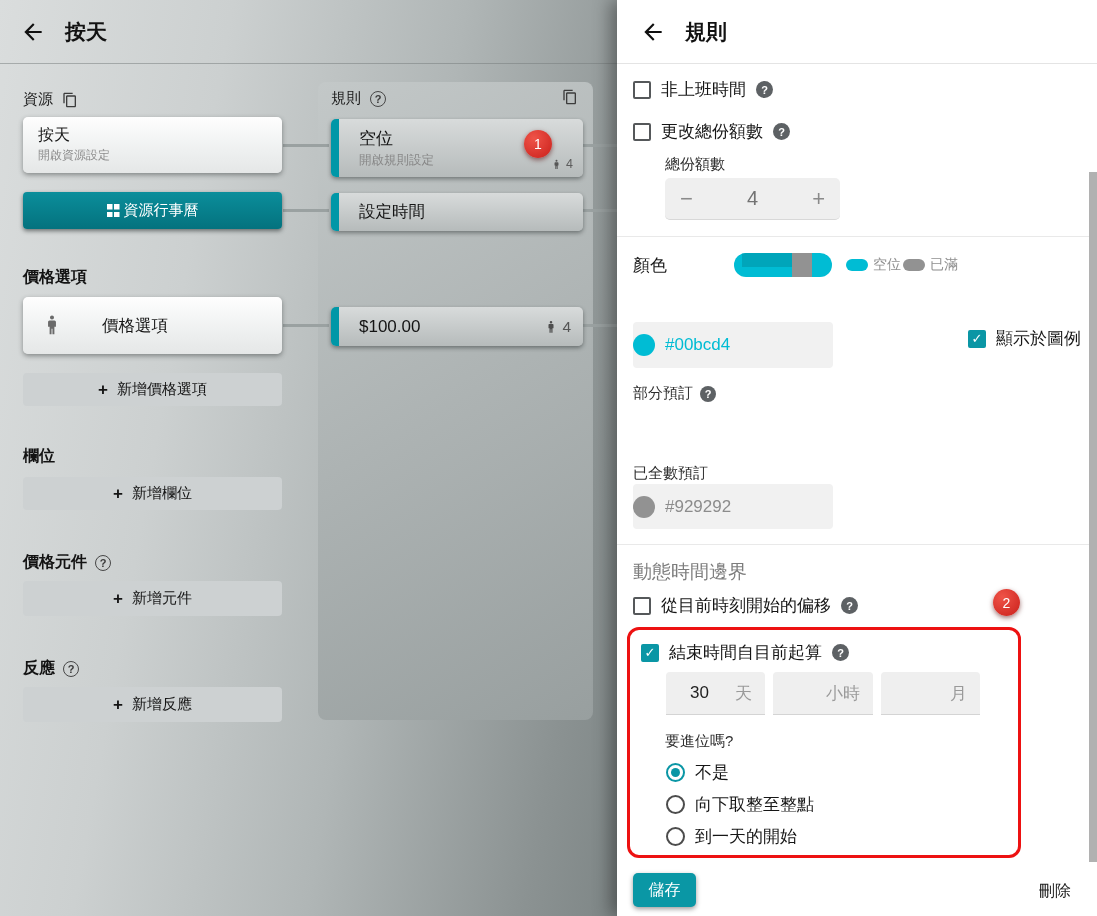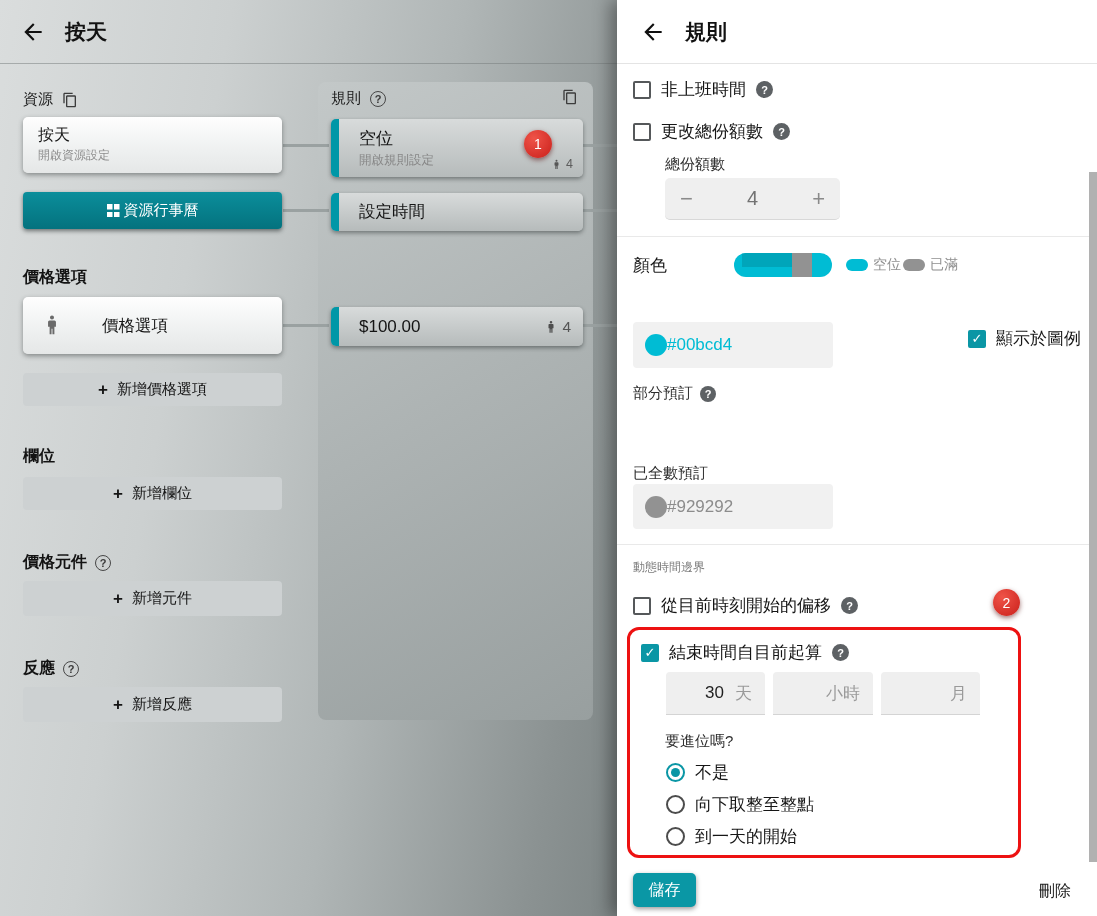--- a/index.html
+++ b/index.html
@@ -77,23 +77,23 @@
     display:flex;align-items:center;justify-content:space-between;padding:0 15px;}
   .stepbtn{font-size:22px;color:#8a8a8a;cursor:pointer;line-height:1;}
   .stepval{font-size:20px;color:#737373;}
   .divider{position:absolute;height:1px;background:#e9e9e9;}
   .pill{position:absolute;border-radius:12px;background:#00bcd4;overflow:hidden;}
   .pill .seg-dark{position:absolute;left:8%;top:0;width:51%;height:60%;background:#00a5ba;}
   .pill .seg-gray{position:absolute;left:59%;top:0;width:21%;height:100%;background:#929292;}
   .lgd-pill{width:22px;height:12px;border-radius:6px;flex:0 0 auto;}
   .lgd-lbl{font-size:14px;color:#8f8f8f;}
   .cinput{position:absolute;background:#f1f1f1;border-radius:4px;display:flex;align-items:center;
-    gap:0;padding-left:12px;font-size:17px;cursor:pointer;}
+    gap:10px;padding-left:0;font-size:17px;cursor:pointer;}
   .swatch{width:22px;height:22px;border-radius:50%;flex:0 0 auto;}
-  .seclbl{font-size:12px;color:#7d7d7d;}
+  .seclbl{font-size:19px;color:#7d7d7d;}
   .hl{position:absolute;border:3px solid #ed1111;border-radius:12px;}
   .field{position:absolute;background:#efefef;border-radius:4px 4px 0 0;border-bottom:1px solid #d4d4d4;
     display:flex;align-items:center;justify-content:flex-end;padding-right:13px;font-size:17px;cursor:text;}
   .fval{color:#1f1f1f;margin-right:11px;}
   .fsuf{color:#9a9a9a;}
   .radio{width:19px;height:19px;border-radius:50%;border:2px solid #4c4c4c;cursor:pointer;flex:0 0 auto;}
   .radio.sel{border-color:#0a96a5;display:flex;align-items:center;justify-content:center;}
   .radio.sel::after{content:"";width:9px;height:9px;border-radius:50%;background:#0a96a5;}
   .btn-save{position:absolute;background:#0a97a5;color:#fff;font-size:16px;border-radius:5px;
     box-shadow:0 2px 5px rgba(0,0,0,.4);display:flex;align-items:center;justify-content:center;cursor:pointer;}
@@ -304,21 +304,21 @@
     <span class="badge" style="left:376px;top:589px;width:27px;height:27px;font-size:14px;">2</span>
 
     <div class="hl" style="left:10px;top:627px;width:394px;height:231px;"></div>
 
     <div class="row" style="left:24px;top:641px;">
       <span class="cb checked">✓</span>
       <span class="lbl">結束時間自目前起算</span>
       <span class="qf">?</span>
     </div>
 
-    <div class="field" style="left:49px;top:672px;width:99px;height:43px;">
+    <div class="field" style="left:49px;top:672px;width:99px;height:43px;gap:15px;">
       <span class="fval">30</span>
       <span class="fsuf">天</span>
     </div>
     <div class="field" style="left:156px;top:672px;width:100px;height:43px;">
       <span class="fval"></span>
       <span class="fsuf">小時</span>
     </div>
     <div class="field" style="left:264px;top:672px;width:99px;height:43px;">
       <span class="fval"></span>
       <span class="fsuf">月</span>

